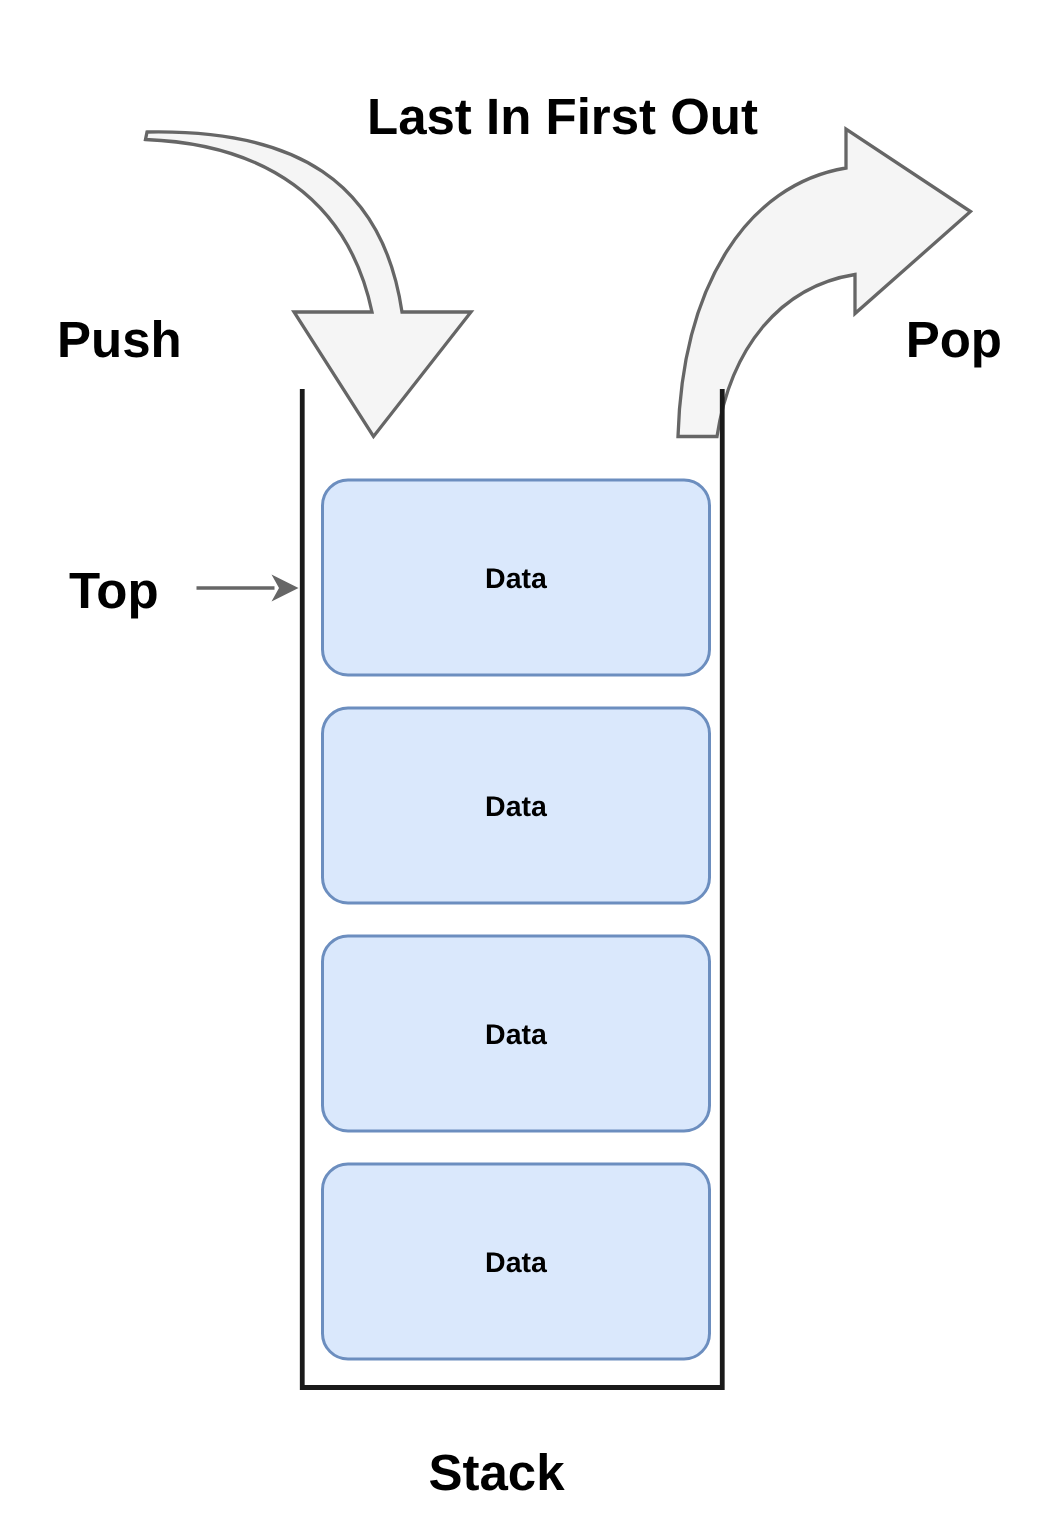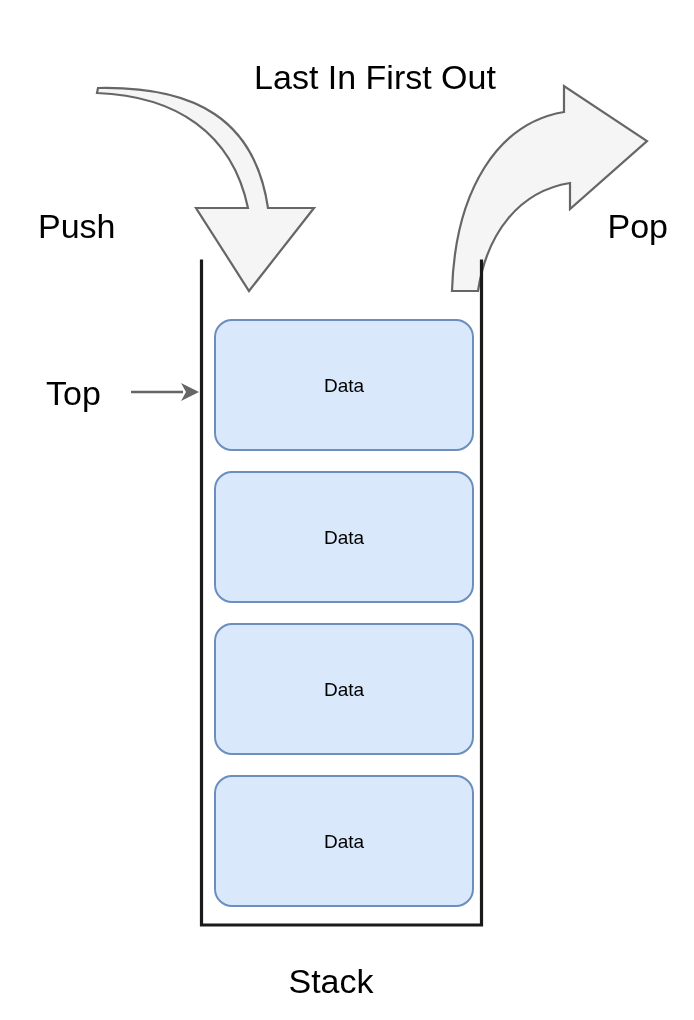--- a/index.html
+++ b/index.html
@@ -11,20 +11,21 @@
   body {
     font-family: "Liberation Sans", sans-serif;
     -webkit-font-smoothing: antialiased;
   }
   #canvas {
     position: relative;
     width: 694px;
     height: 1020px;
     background: #ffffff;
     overflow: hidden;
+    font-weight: bold;
   }
   #diagram-svg {
     position: absolute;
     left: 0;
     top: 0;
     width: 694px;
     height: 1020px;
     display: block;
   }
   .dgm-text {

